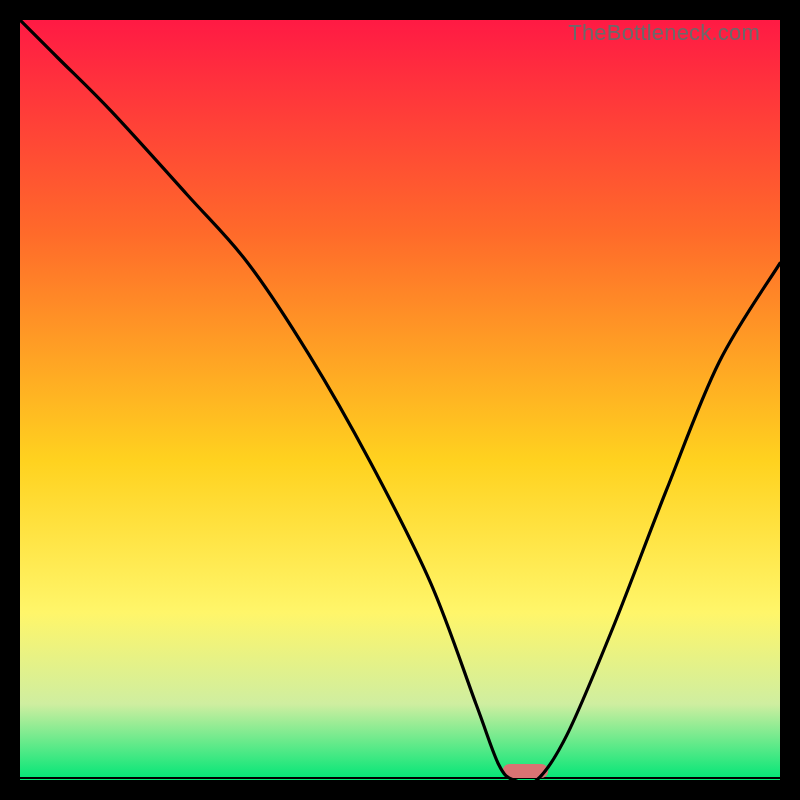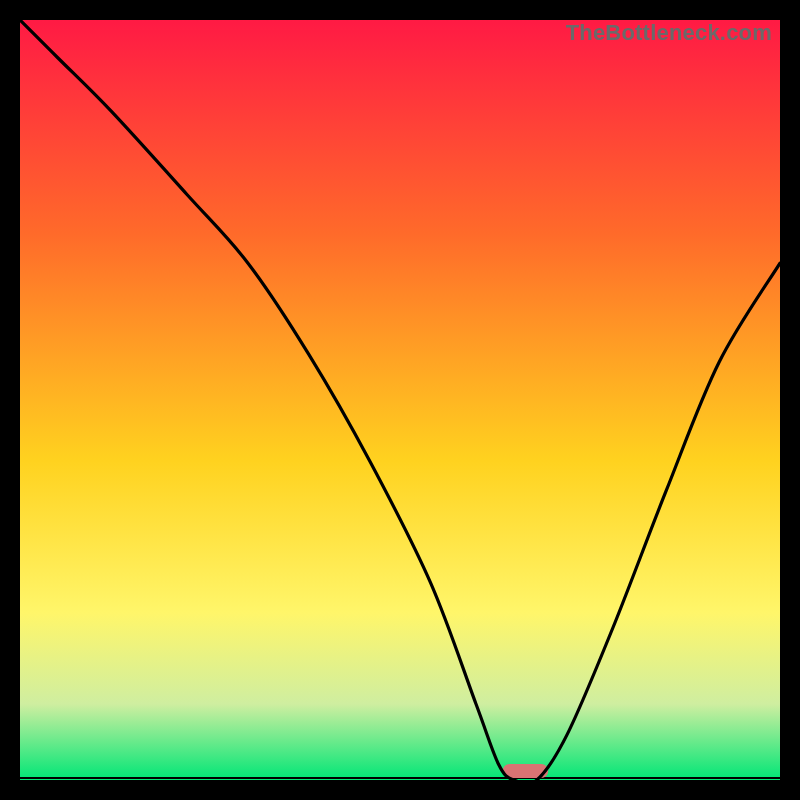--- a/index.html
+++ b/index.html
@@ -14,24 +14,24 @@
     position: absolute;
     left: 20px;
     top: 20px;
     width: 760px;
     height: 760px;
     background: #000;
   }
   .watermark {
     position: absolute;
     top: 0;
-    right: 8px;
+    right: 20px;
     font-family: Arial, Helvetica, sans-serif;
     font-size: 22px;
-    font-weight: 700;
+    font-weight: 400;
     color: #6a6a6a;
     letter-spacing: 0.2px;
     z-index: 10;
     user-select: none;
   }
   svg {
     position: absolute;
     left: 0;
     top: 0;
   }

